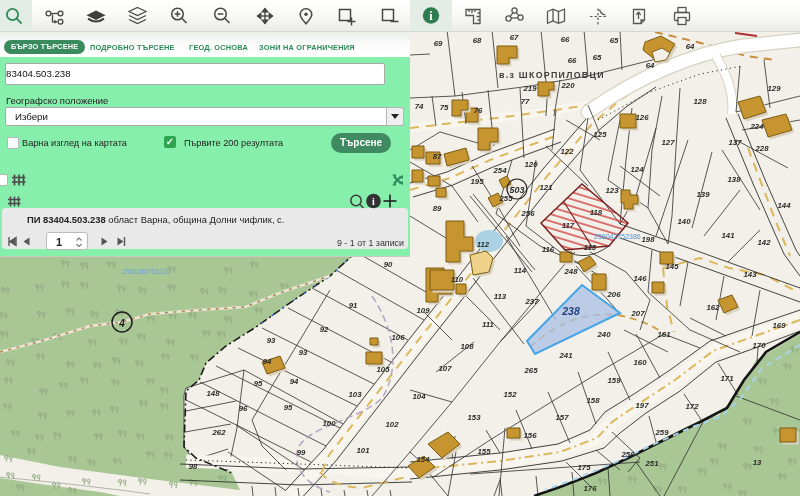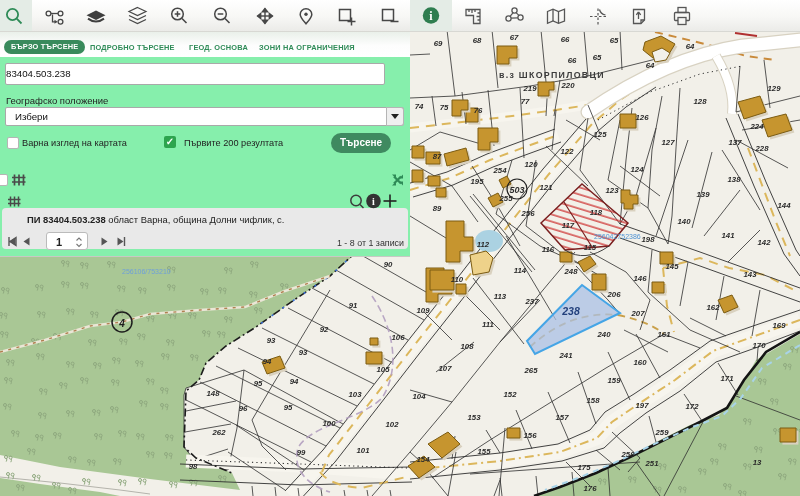--- a/index.html
+++ b/index.html
@@ -683,21 +683,21 @@
     <div class="cbg" style="left:164px;top:105px;">✓</div>
     <div class="cblbl" style="left:184px;top:107px;">Първите 200 резултата</div>
     <div id="btn">Търсене</div>
 
     <div class="cb" style="left:-4px;top:143px;"></div>
 
     <div id="result">
       <div class="t1"><b>ПИ 83404.503.238</b> област Варна, община Долни чифлик, с.</div>
     </div>
     <div id="pginp"></div>
-    <div id="pgtxt">1 - 8 от 1 записи</div>
+    <div id="pgtxt">9 - 1 от 1 записи</div>
     <svg width="410" height="226" style="position:absolute;left:0;top:0;pointer-events:none">
 
       <g stroke="#4a4a4a" stroke-width="1.7" fill="none">
         <path d="M14.5,143.5 v11 M19,143.5 v11 M23.5,143.5 v11 M12,146.5 h13.5 M12,151 h13.5"></path>
       </g>
 
       <g fill="#2e8b57">
         <path d="M392,143.5 h4 v4 Z M403,143.5 v4 h-4 Z M392,154.5 h4 v-4 Z M403,154.5 v-4 h-4 Z"></path>
         <path d="M394,145.5 l7,7 M401,145.5 l-7,7" stroke="#2e8b57" stroke-width="2.2"></path>
       </g>

